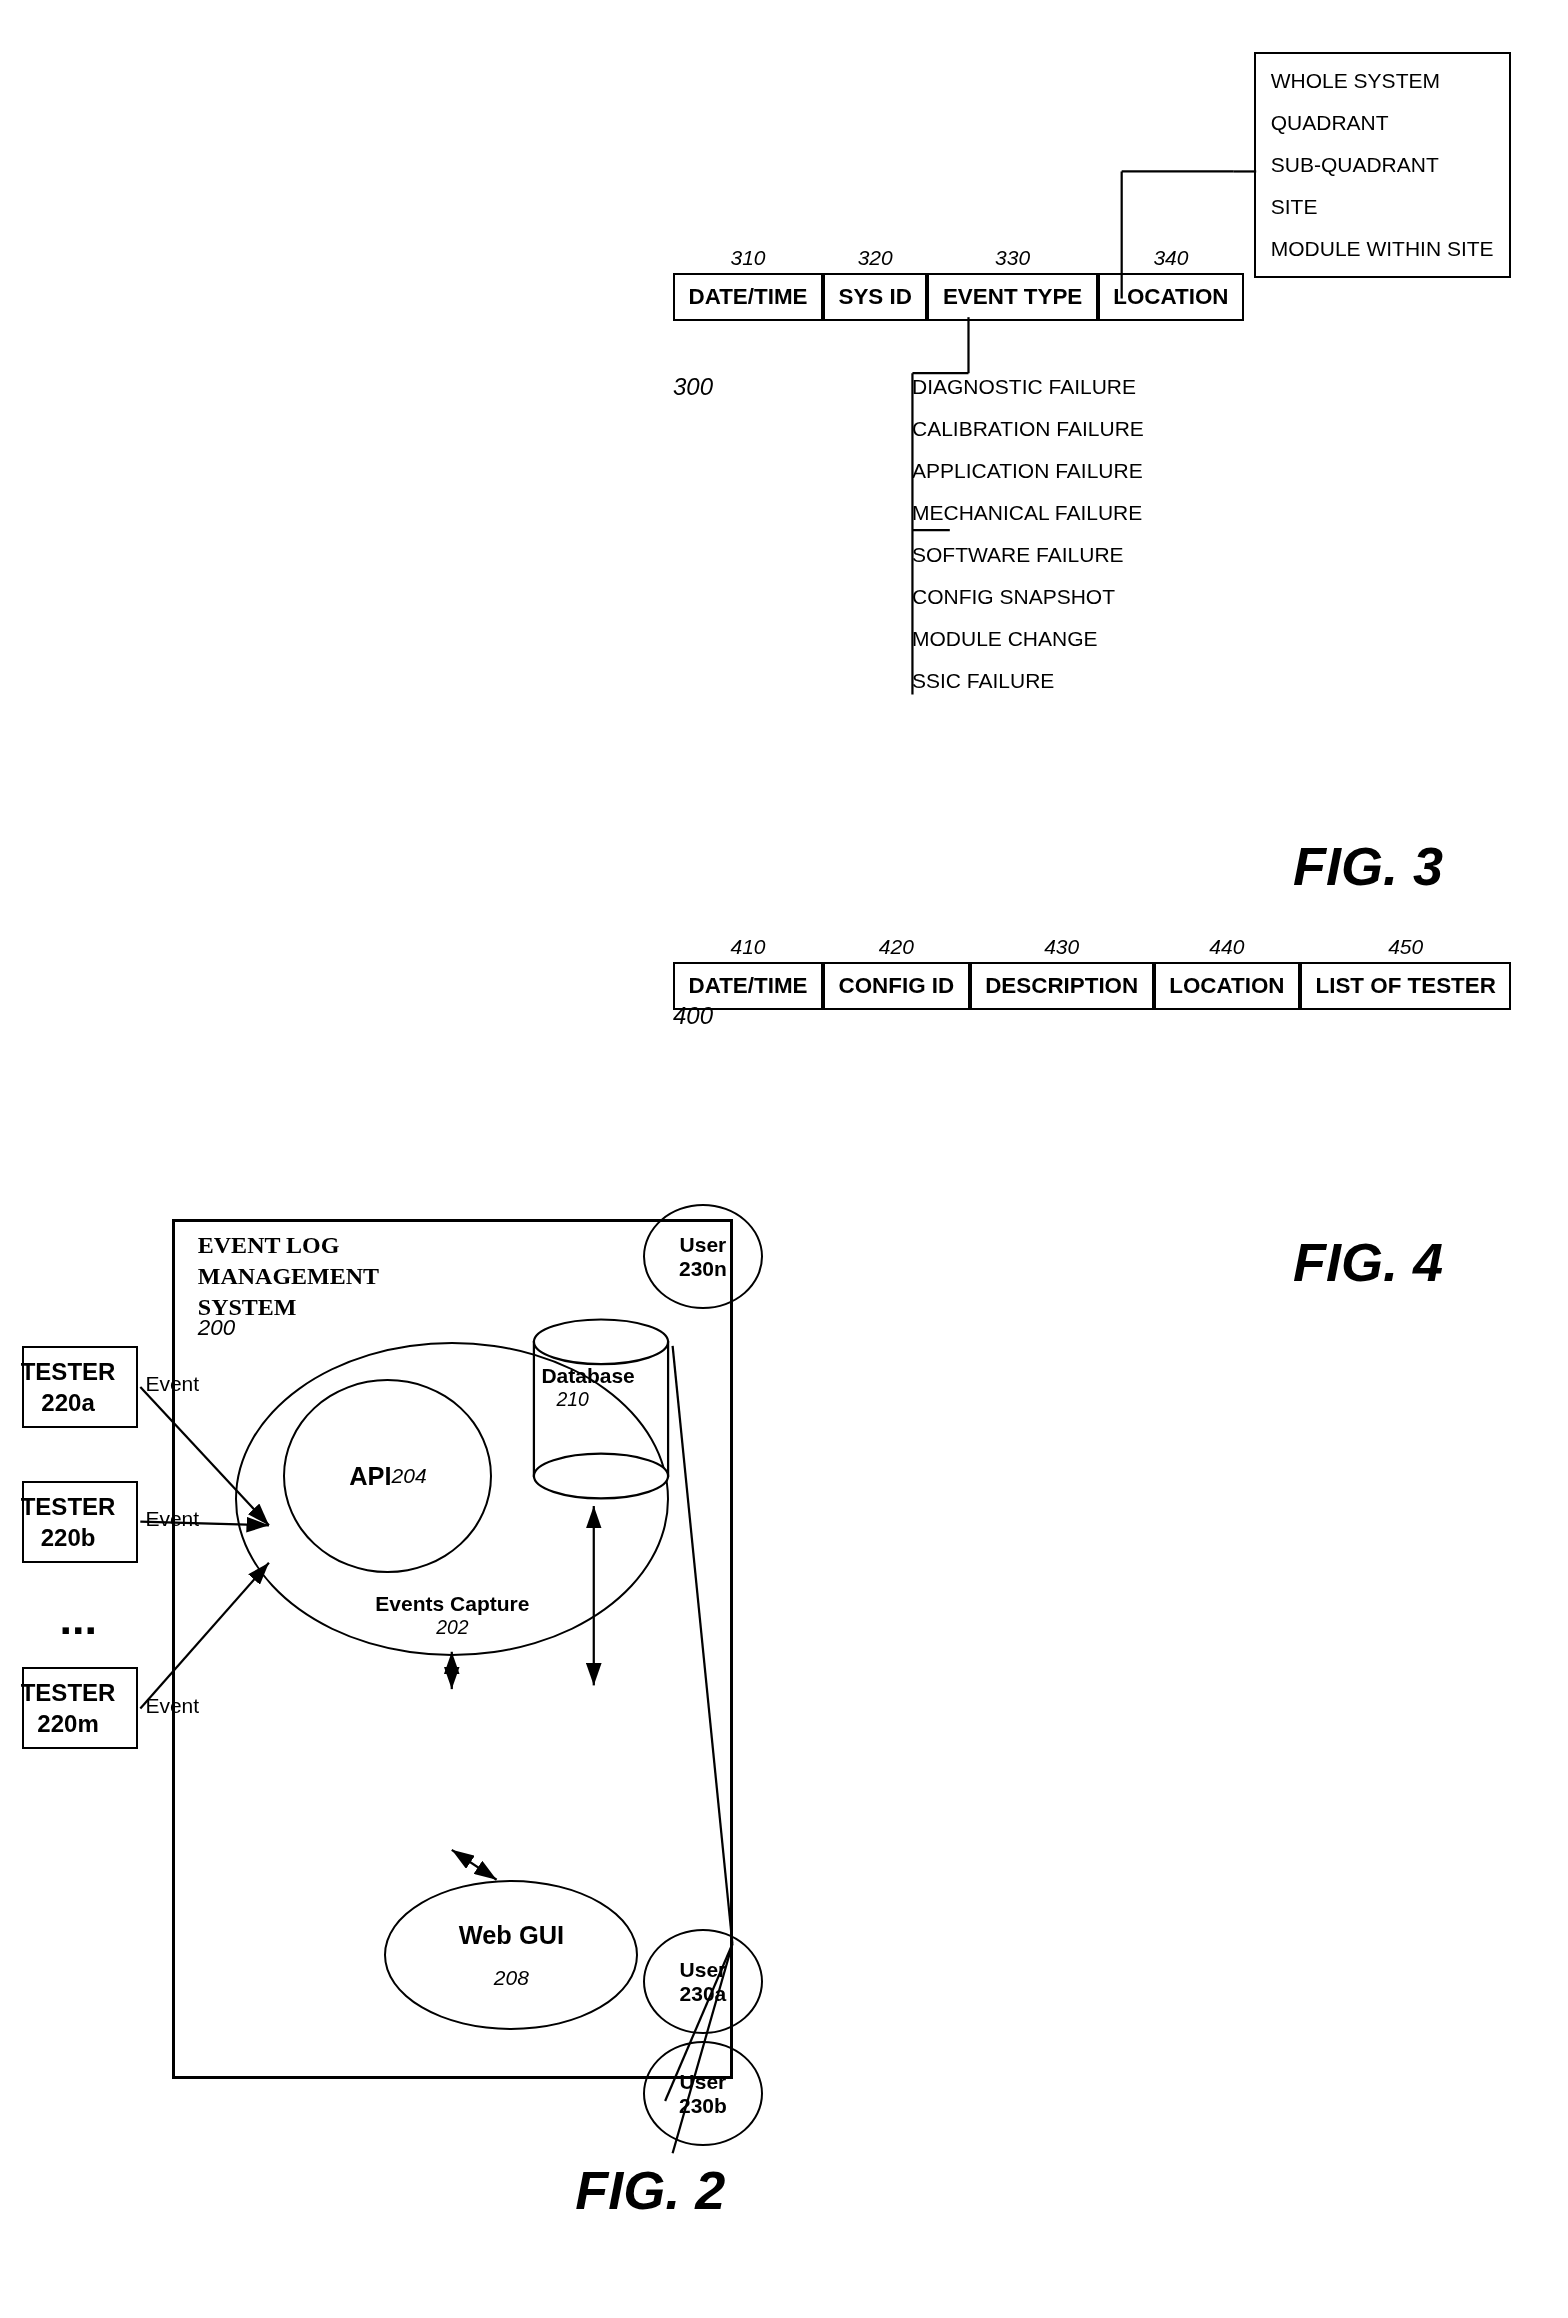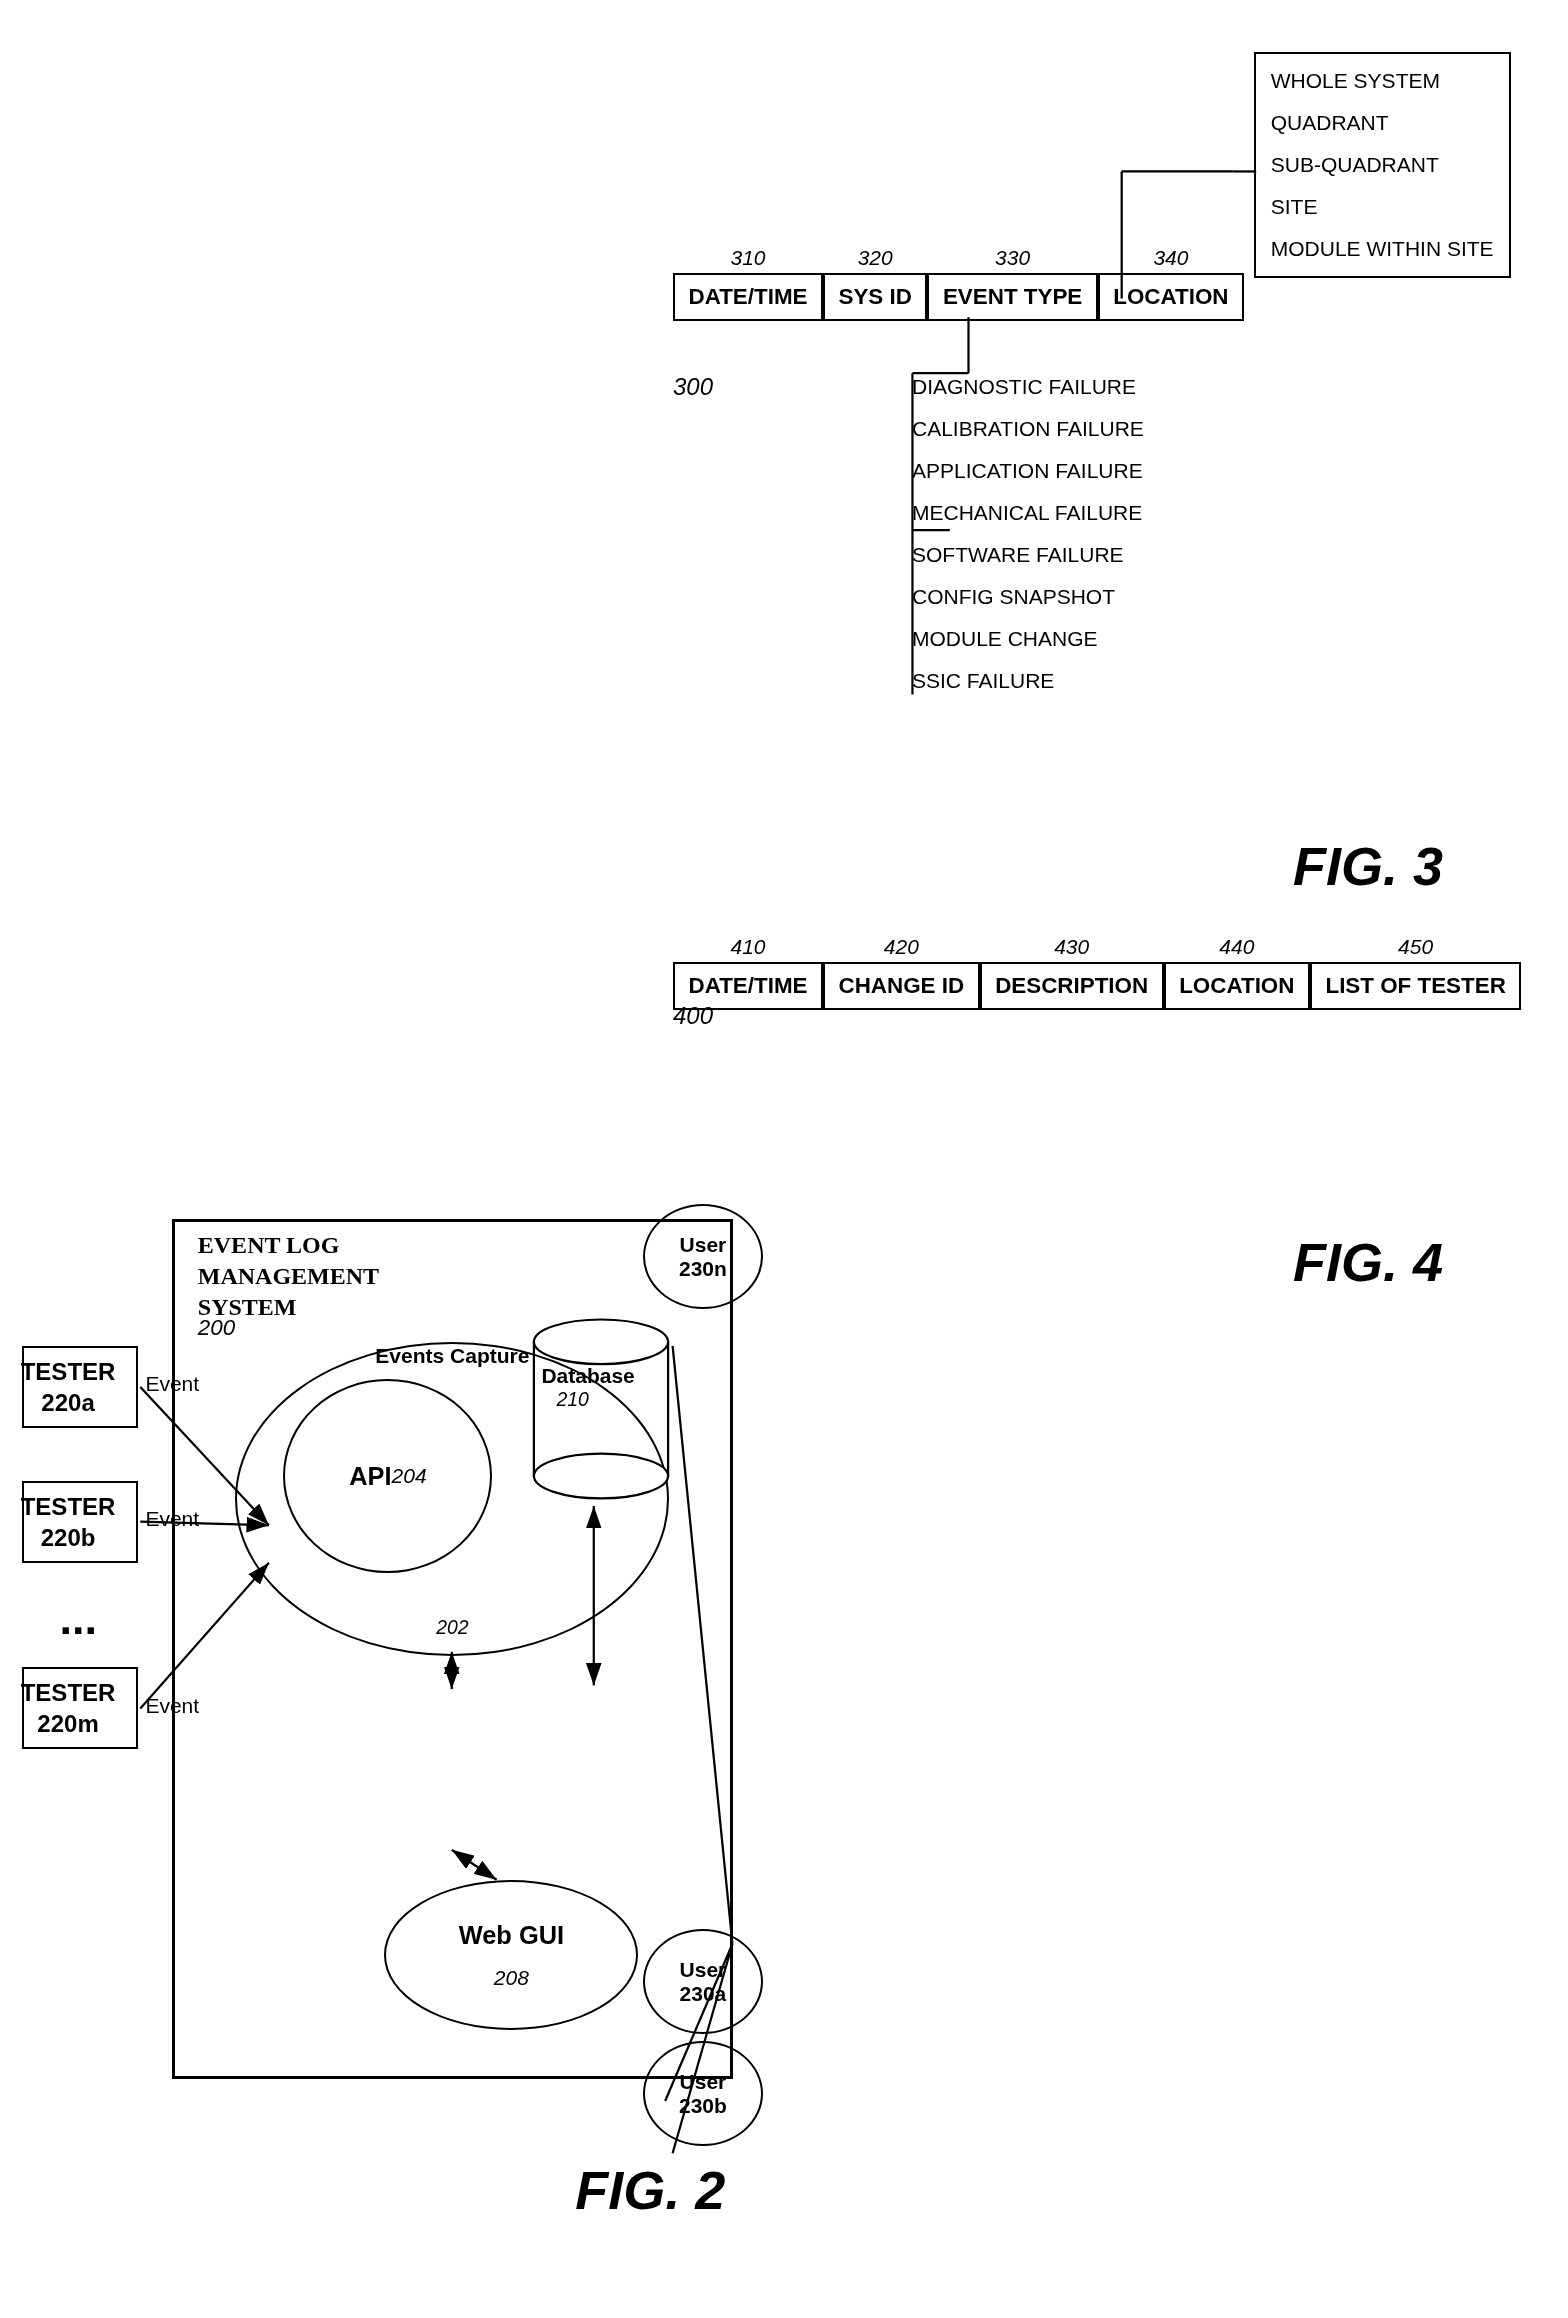--- a/index.html
+++ b/index.html
@@ -248,21 +248,21 @@
 
   <div class="fig4-record-table">
 
     <div style="display:flex;flex-direction:column;align-items:center;">
       <div style="font-size:21px;font-style:italic;margin-bottom:3px;">410</div>
       <div class="record-cell">DATE/TIME</div>
     </div>
 
     <div style="display:flex;flex-direction:column;align-items:center;">
       <div style="font-size:21px;font-style:italic;margin-bottom:3px;">420</div>
-      <div class="record-cell">CHANGE ID</div>
+      <div class="record-cell">CONFIG ID</div>
     </div>
 
     <div style="display:flex;flex-direction:column;align-items:center;">
       <div style="font-size:21px;font-style:italic;margin-bottom:3px;">430</div>
       <div class="record-cell">DESCRIPTION</div>
     </div>
 
     <div style="display:flex;flex-direction:column;align-items:center;">
       <div style="font-size:21px;font-style:italic;margin-bottom:3px;">440</div>
       <div class="record-cell">LOCATION</div>
@@ -303,21 +303,21 @@
 
   <div class="arrow-label" style="left:123px;top:535px;">Event</div>
 
   <div class="elms-box">
 
     <div class="elms-label" style="position:absolute;left:22.4px;top:7.5px;font-size:24px;font-weight:bold;line-height:1.3;white-space:pre;font-family:Liberation Serif, serif;">EVENT LOG
 MANAGEMENT
 SYSTEM</div>
     <div style="position:absolute;left:22.4px;top:93px;font-size:22.4px;font-style:italic;">200</div>
 
-    <div style="position:absolute;left:60px;top:120px;width:434px;height:314px;border:2.2px solid #000;border-radius:50%;display:flex;flex-direction:column;align-items:center;justify-content:space-between;padding-bottom:15px;">
+    <div style="position:absolute;left:60px;top:120px;width:434px;height:314px;border:2.2px solid #000;border-radius:50%;display:flex;flex-direction:column;align-items:center;justify-content:flex-end;padding-bottom:15px;">
       <div style="font-size:21px;font-weight:bold;">Events Capture</div>
       <div style="font-size:19.4px;font-style:italic;">202</div>
     </div>
 
     <div style="position:absolute;left:108px;top:157px;width:209px;height:194px;border:2.2px solid #000;border-radius:50%;display:flex;flex-direction:row;align-items:center;justify-content:center;">
       <div style="font-size:25.4px;font-weight:bold;">API</div>
       <div style="font-size:21px;font-style:italic;">204</div>
     </div>
 
     <svg style="position:absolute;left:344px;top:75px;width:164px;height:209px;" viewBox="0 0 220 280" width="164" height="209">

